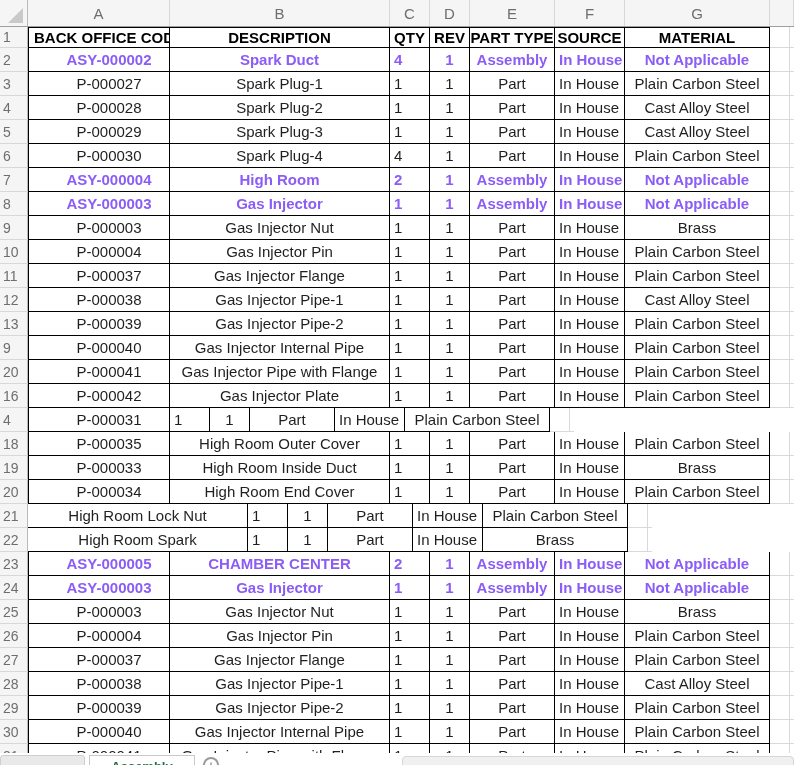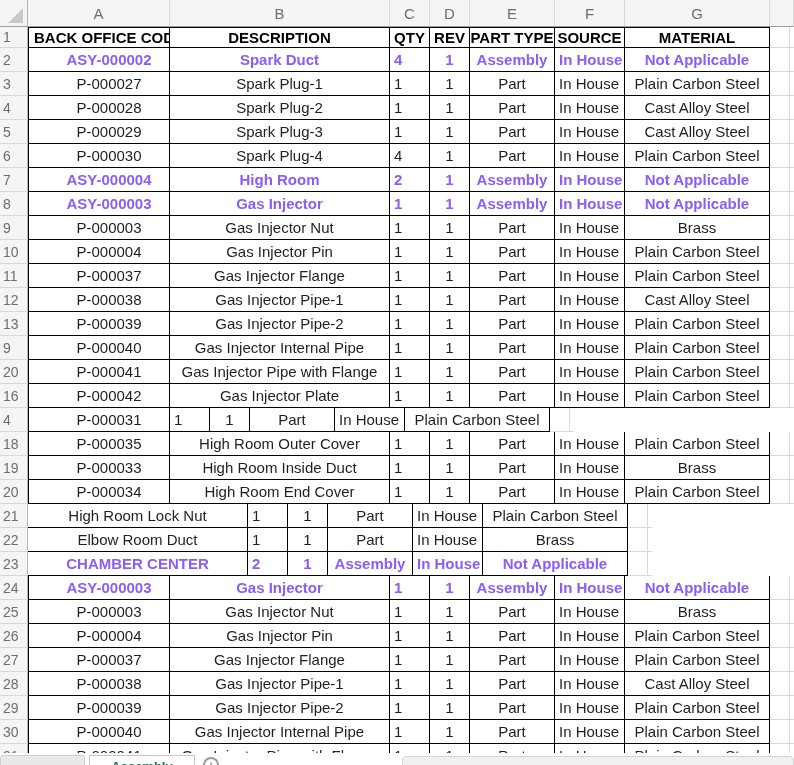--- a/index.html
+++ b/index.html
@@ -362,31 +362,32 @@
       <div class="cell col-c left">1</div>
       <div class="cell col-d">1</div>
       <div class="cell col-e">Part</div>
       <div class="cell col-f left">In House</div>
       <div class="cell col-g">Plain Carbon Steel</div>
       <div class="cell col-h sliver"></div>
     </div>
 
     <div class="grid-row">
       <div class="rownum">22</div>
-      <div class="cell col-b">Elbow Room Duct</div>
+      <div class="cell col-b">High Room Spark</div>
       <div class="cell col-c left">1</div>
       <div class="cell col-d">1</div>
       <div class="cell col-e">Part</div>
       <div class="cell col-f left">In House</div>
       <div class="cell col-g">Brass</div>
       <div class="cell col-h sliver"></div>
     </div>
 
     <div class="grid-row bold-row">
       <div class="rownum">23</div>
+      <div class="cell first col-a">ASY-000005</div>
       <div class="cell col-b">CHAMBER CENTER</div>
       <div class="cell col-c left">2</div>
       <div class="cell col-d">1</div>
       <div class="cell col-e">Assembly</div>
       <div class="cell col-f left">In House</div>
       <div class="cell col-g">Not Applicable</div>
       <div class="cell col-h sliver"></div>
     </div>
 
     <div class="grid-row bold-row">

